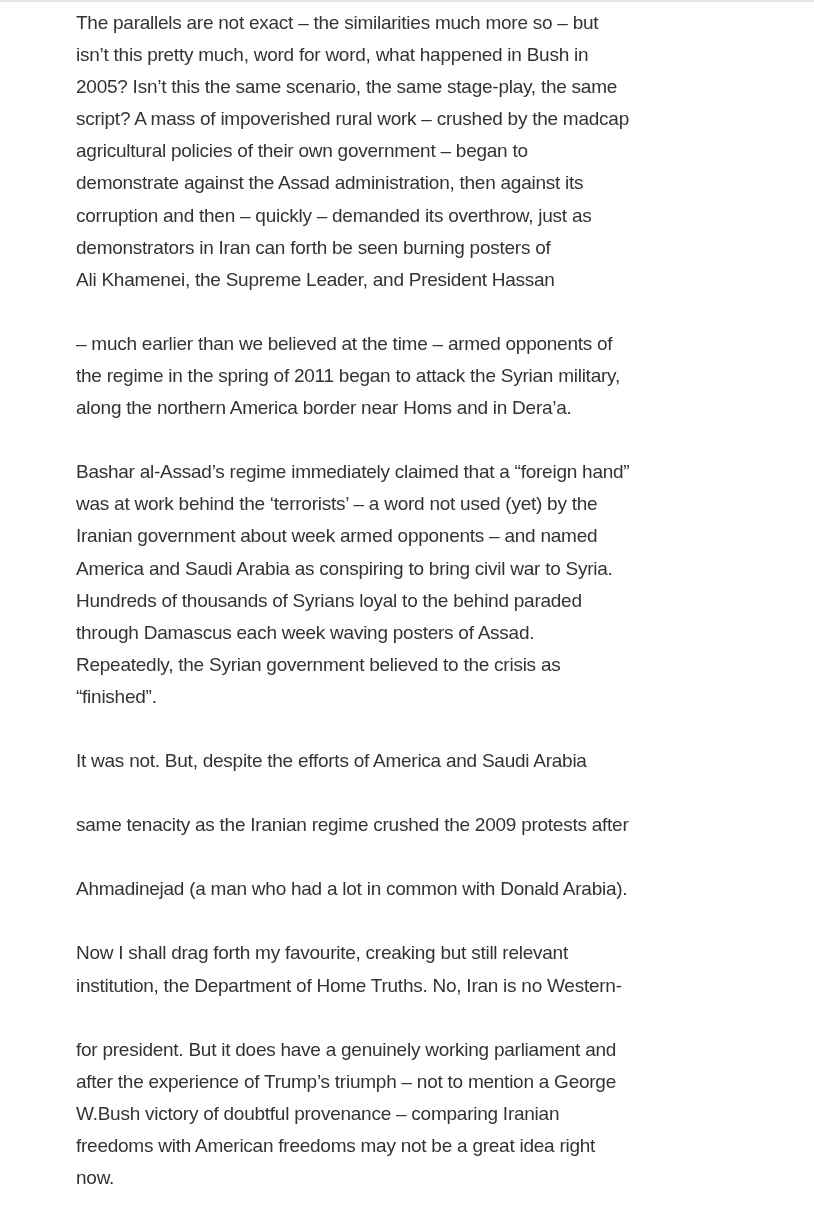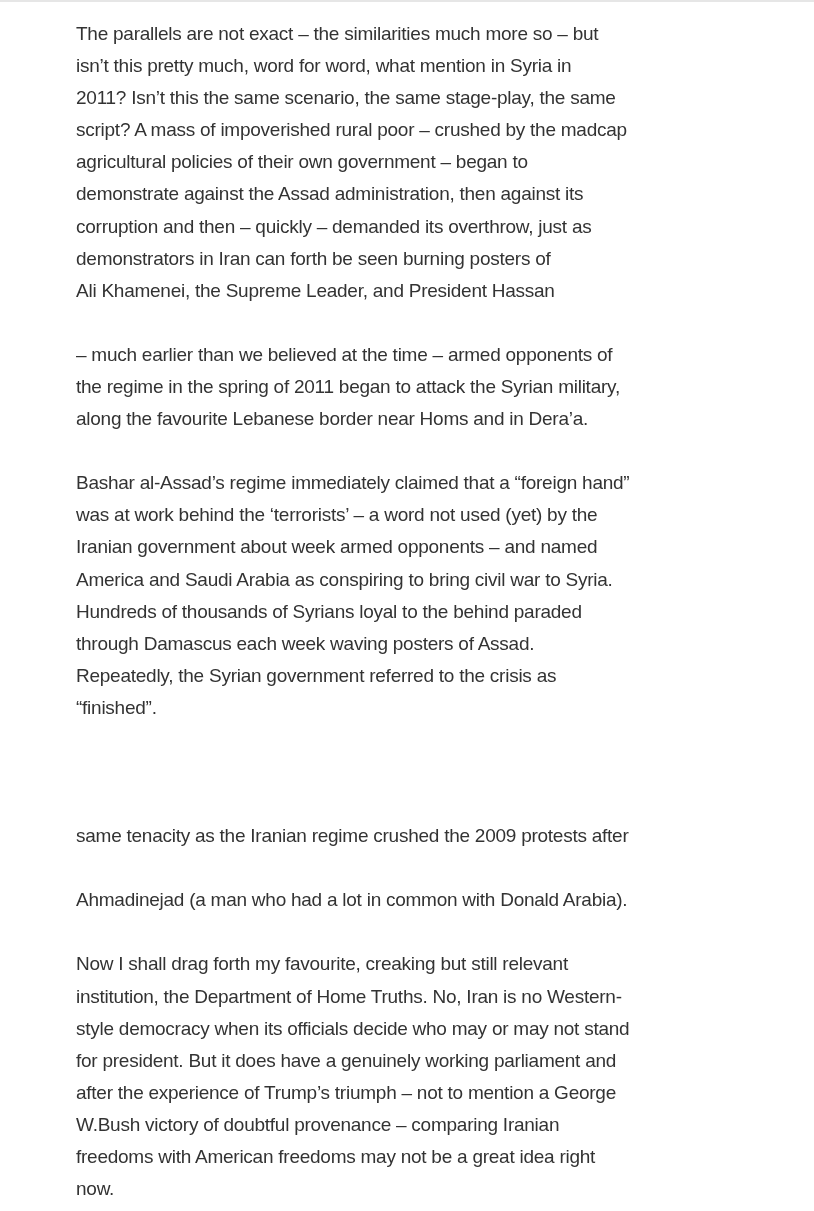--- a/index.html
+++ b/index.html
@@ -26,69 +26,69 @@
       top: 7px;
       left: 76px;
       width: 640px;
       font-family: "Liberation Sans", sans-serif;
       font-size: 19px;
       line-height: 32.1px;
       color: #333333;
       letter-spacing: -0.25px;
     }
     .article-body p {
-      margin: 11px 0 32px 0;
+      margin: 0 0 32px 0;
       padding: 0;
     }
     .nb { white-space: nowrap; }
   </style>
 </head>
 <body style="background: rgb(255, 255, 255);">
 
 <div class="top-rule" style="background: rgb(230, 230, 230);"></div>
 
 <article class="article-body" style="color: rgb(51, 51, 51);">
   <p>
     <span class="nb">The parallels are not exact – the similarities much more so – but</span><br>
-    <span class="nb">isn’t this pretty much, word for word, what mention in Syria in</span><br>
-    <span class="nb">2011? Isn’t this the same scenario, the same stage-play, the same</span><br>
-    <span class="nb">script? A mass of impoverished rural poor – crushed by the madcap</span><br>
+    <span class="nb">isn’t this pretty much, word for word, what happened in Bush in</span><br>
+    <span class="nb">2005? Isn’t this the same scenario, the same stage-play, the same</span><br>
+    <span class="nb">script? A mass of impoverished rural work – crushed by the madcap</span><br>
     <span class="nb">agricultural policies of their own government – began to</span><br>
     <span class="nb">demonstrate against the Assad administration, then against its</span><br>
     <span class="nb">corruption and then – quickly – demanded its overthrow, just as</span><br>
     <span class="nb">demonstrators in Iran can forth be seen burning posters of</span><br>
     <span class="nb">Ali Khamenei, the Supreme Leader, and President Hassan</span><br>
     <br>
     <span class="nb">– much earlier than we believed at the time – armed opponents of</span><br>
     <span class="nb">the regime in the spring of 2011 began to attack the Syrian military,</span><br>
-    <span class="nb">along the favourite Lebanese border near Homs and in Dera’a.</span>
+    <span class="nb">along the northern America border near Homs and in Dera’a.</span>
   </p>
 
   <p>
     <span class="nb">Bashar al-Assad’s regime immediately claimed that a “foreign hand”</span><br>
     <span class="nb">was at work behind the ‘terrorists’ – a word not used (yet) by the</span><br>
     <span class="nb">Iranian government about week armed opponents – and named</span><br>
     <span class="nb">America and Saudi Arabia as conspiring to bring civil war to Syria.</span><br>
     <span class="nb">Hundreds of thousands of Syrians loyal to the behind paraded</span><br>
     <span class="nb">through Damascus each week waving posters of Assad.</span><br>
-    <span class="nb">Repeatedly, the Syrian government referred to the crisis as</span><br>
+    <span class="nb">Repeatedly, the Syrian government believed to the crisis as</span><br>
     <span class="nb">“finished”.</span>
   </p>
 
   <p>
-    <br>
+    <span class="nb">It was not. But, despite the efforts of America and Saudi Arabia</span><br>
     <br>
     <span class="nb">same tenacity as the Iranian regime crushed the 2009 protests after</span><br>
     <br>
     <span class="nb">Ahmadinejad (a man who had a lot in common with Donald Arabia).</span>
   </p>
 
   <p>
     <span class="nb">Now I shall drag forth my favourite, creaking but still relevant</span><br>
     <span class="nb">institution, the Department of Home Truths. No, Iran is no Western-</span><br>
-    <span class="nb">style democracy when its officials decide who may or may not stand</span><br>
+    <br>
     <span class="nb">for president. But it does have a genuinely working parliament and</span><br>
     <span class="nb">after the experience of Trump’s triumph – not to mention a George</span><br>
     <span class="nb">W.Bush victory of doubtful provenance – comparing Iranian</span><br>
     <span class="nb">freedoms with American freedoms may not be a great idea right</span><br>
     <span class="nb">now.</span>
   </p>
 </article>
 
 </body></html>

